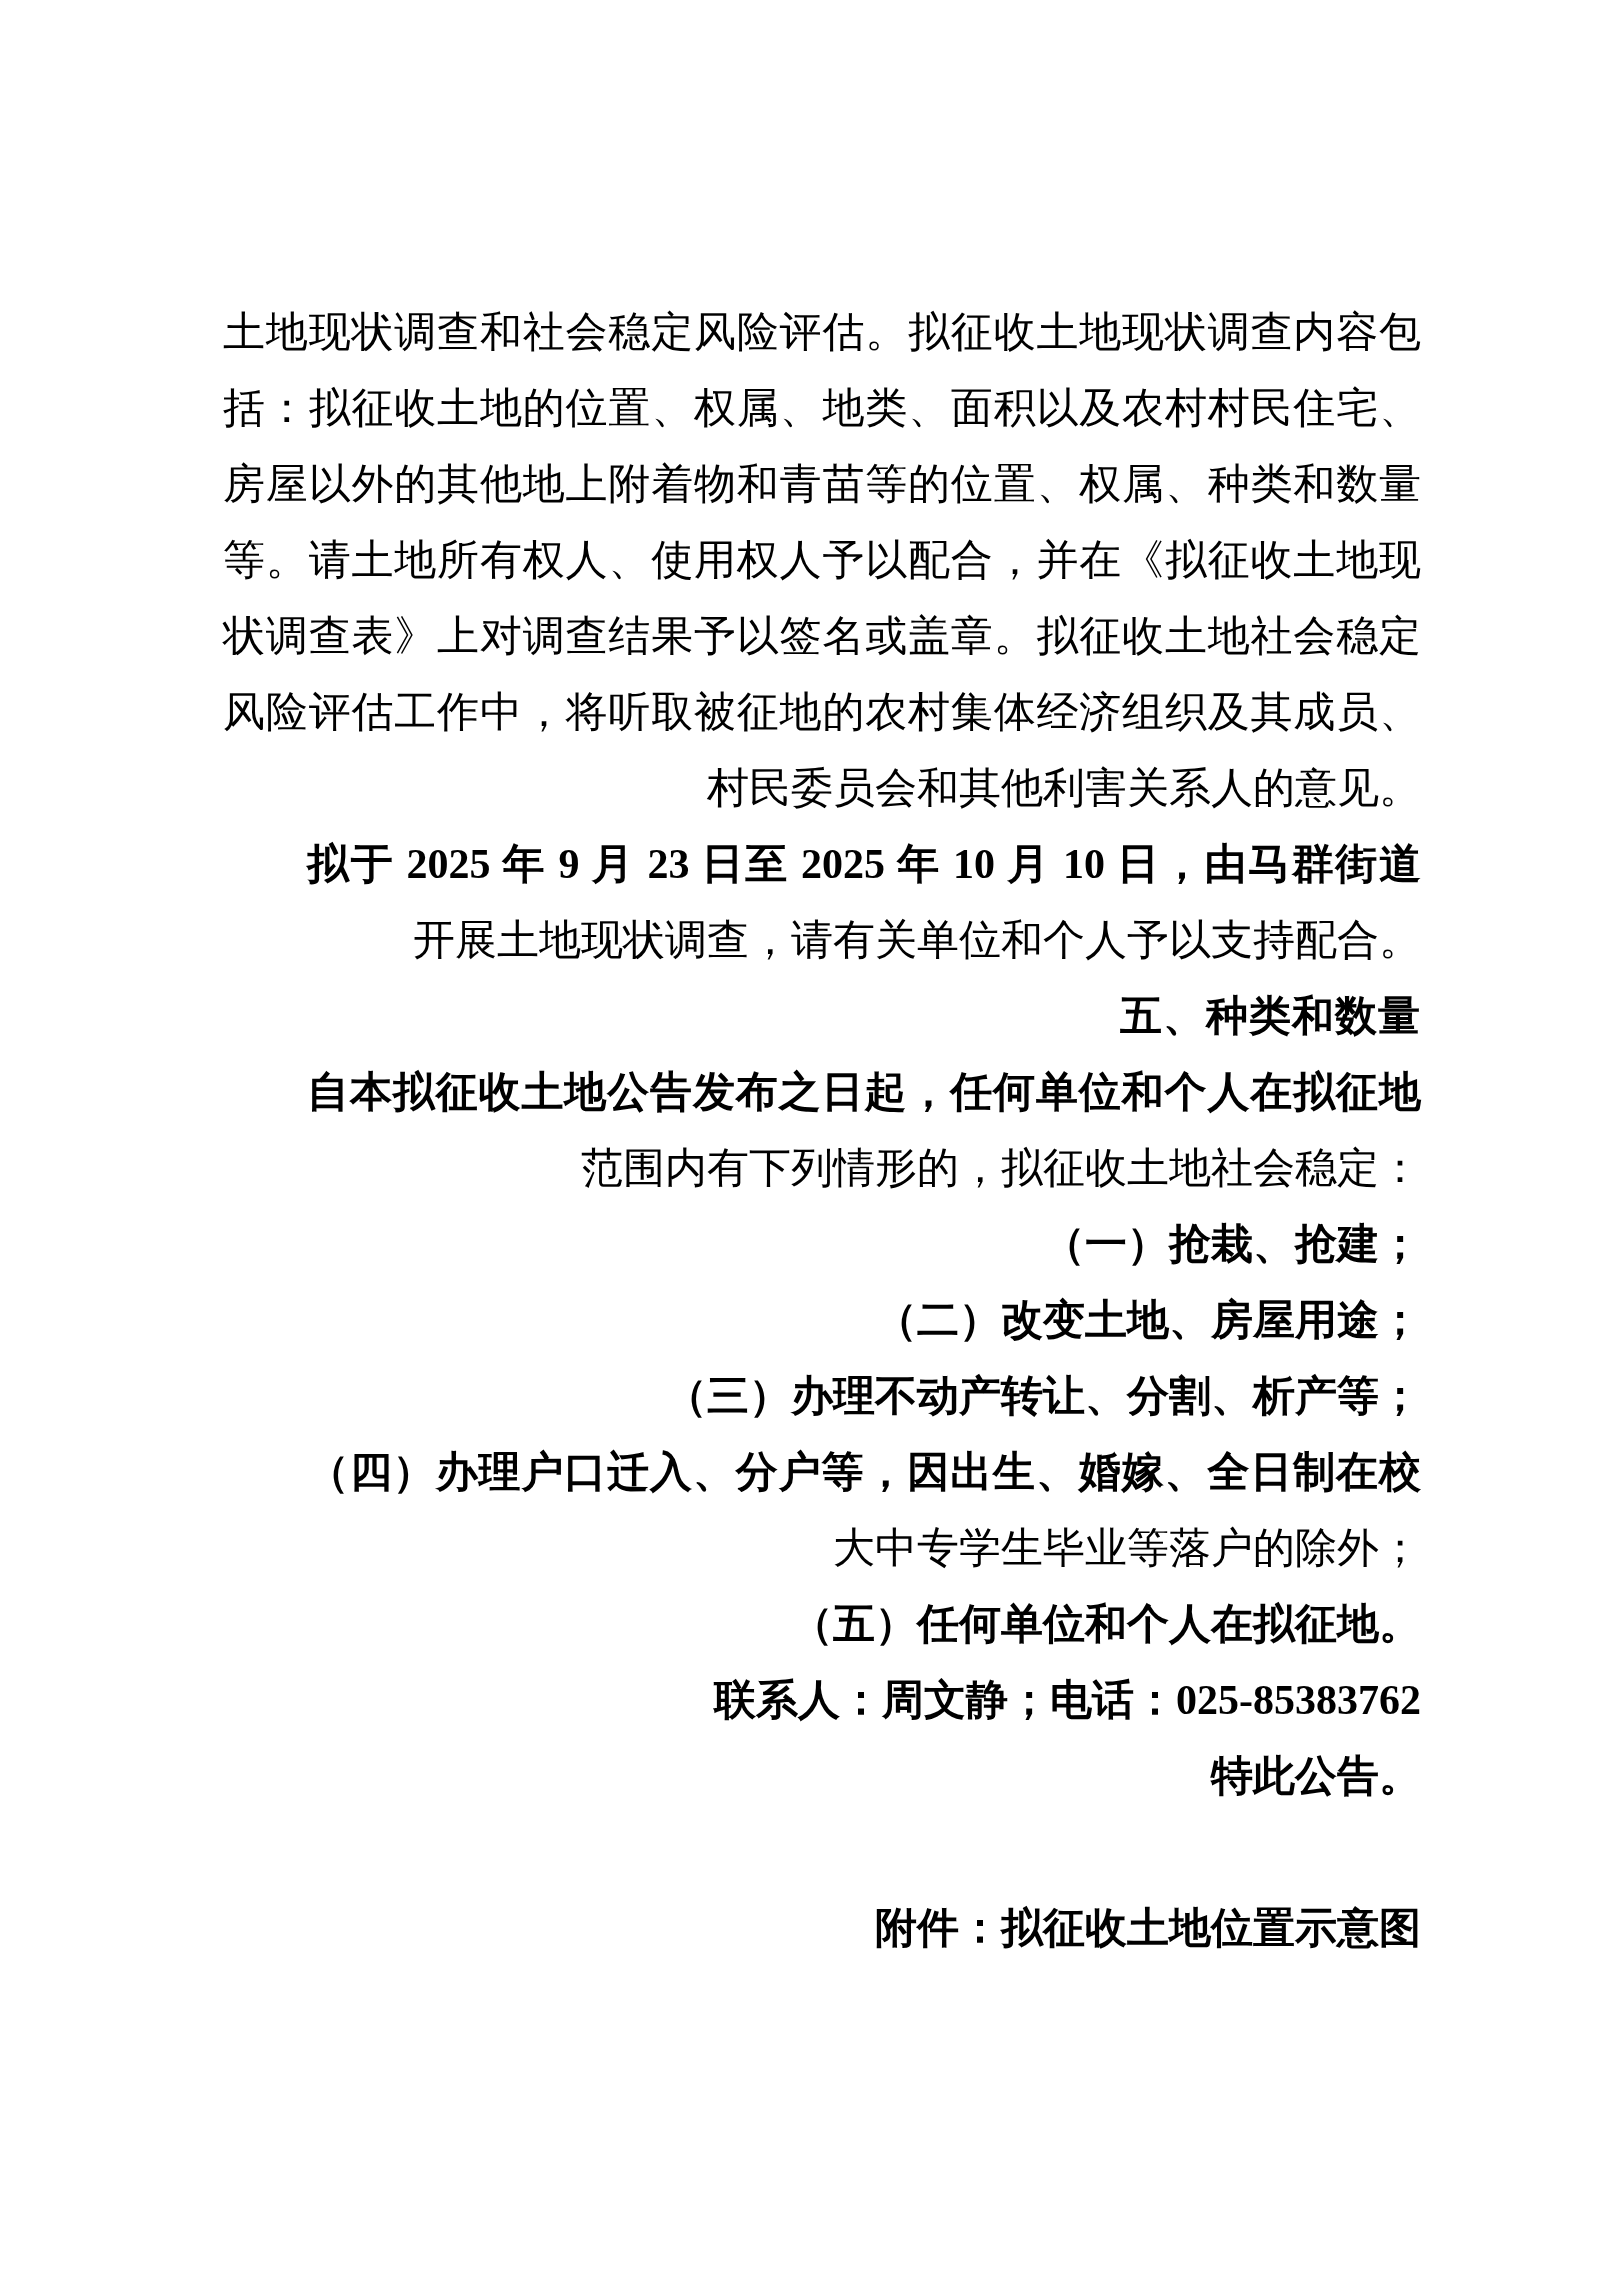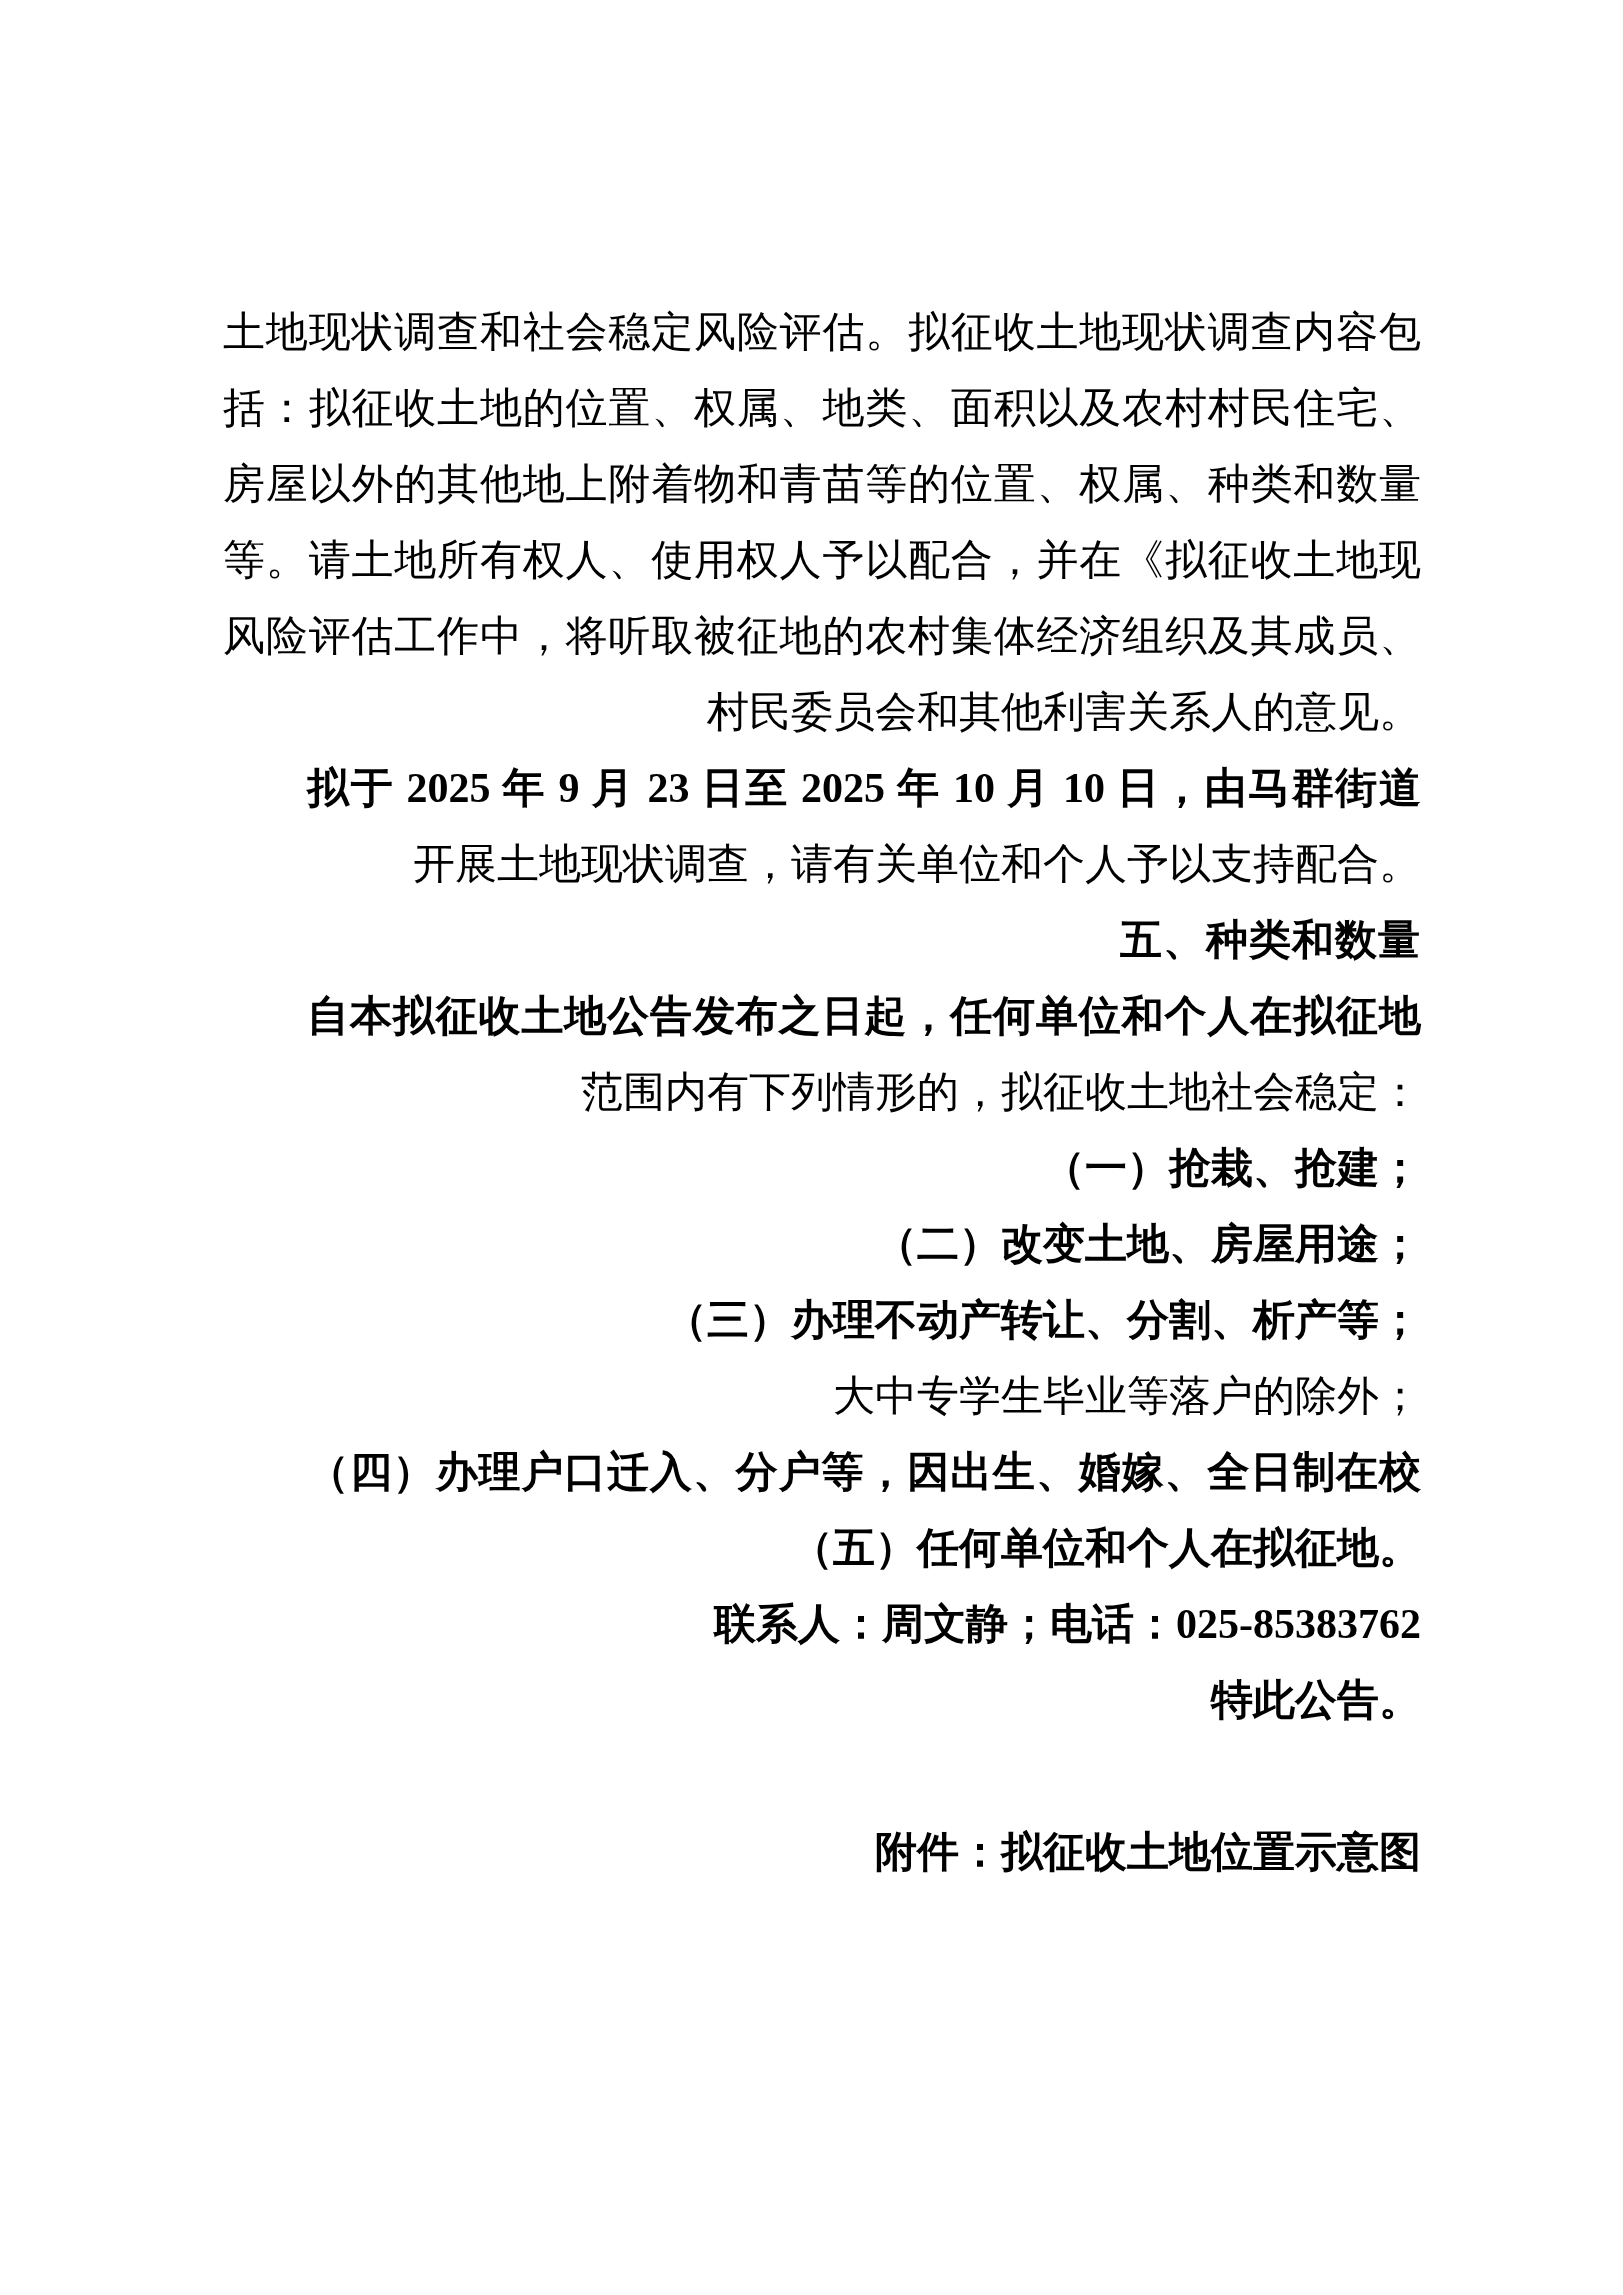--- a/index.html
+++ b/index.html
@@ -53,32 +53,33 @@
 </style>
 </head>
 <body>
 
 <div class="page">
   <div class="content">
     <div class="ln j">土地现状调查和社会稳定风险评估。拟征收土地现状调查内容包</div>
     <div class="ln j">括：拟征收土地的位置、权属、地类、面积以及农村村民住宅、</div>
     <div class="ln j">房屋以外的其他地上附着物和青苗等的位置、权属、种类和数量</div>
     <div class="ln j">等。请土地所有权人、使用权人予以配合，并在《拟征收土地现</div>
+    <div class="ln j">状调查表》上对调查结果予以签名或盖章。拟征收土地社会稳定</div>
     <div class="ln j">风险评估工作中，将听取被征地的农村集体经济组织及其成员、</div>
     <div class="ln">村民委员会和其他利害关系人的意见。</div>
     <div class="ln ind j">拟于 2025 年 9 月 23 日至 2025 年 10 月 10 日，由马群街道</div>
     <div class="ln">开展土地现状调查，请有关单位和个人予以支持配合。</div>
     <div class="ln ind heading">五、种类和数量</div>
     <div class="ln ind j">自本拟征收土地公告发布之日起，任何单位和个人在拟征地</div>
     <div class="ln">范围内有下列情形的，拟征收土地社会稳定：</div>
     <div class="ln ind">（一）抢栽、抢建；</div>
     <div class="ln ind">（二）改变土地、房屋用途；</div>
     <div class="ln ind">（三）办理不动产转让、分割、析产等；</div>
+    <div class="ln ind j">（四）办理户口迁入、分户等，因出生、婚嫁、全日制在校</div>
     <div class="ln">大中专学生毕业等落户的除外；</div>
-    <div class="ln ind j">（四）办理户口迁入、分户等，因出生、婚嫁、全日制在校</div>
     <div class="ln ind">（五）任何单位和个人在拟征地。</div>
     <div class="ln ind">联系人：周文静；电话：025-85383762</div>
     <div class="ln ind">特此公告。</div>
     <div class="ln spacer"></div>
     <div class="ln ind">附件：拟征收土地位置示意图</div>
   </div>
 </div>
 
 
 </body></html>

